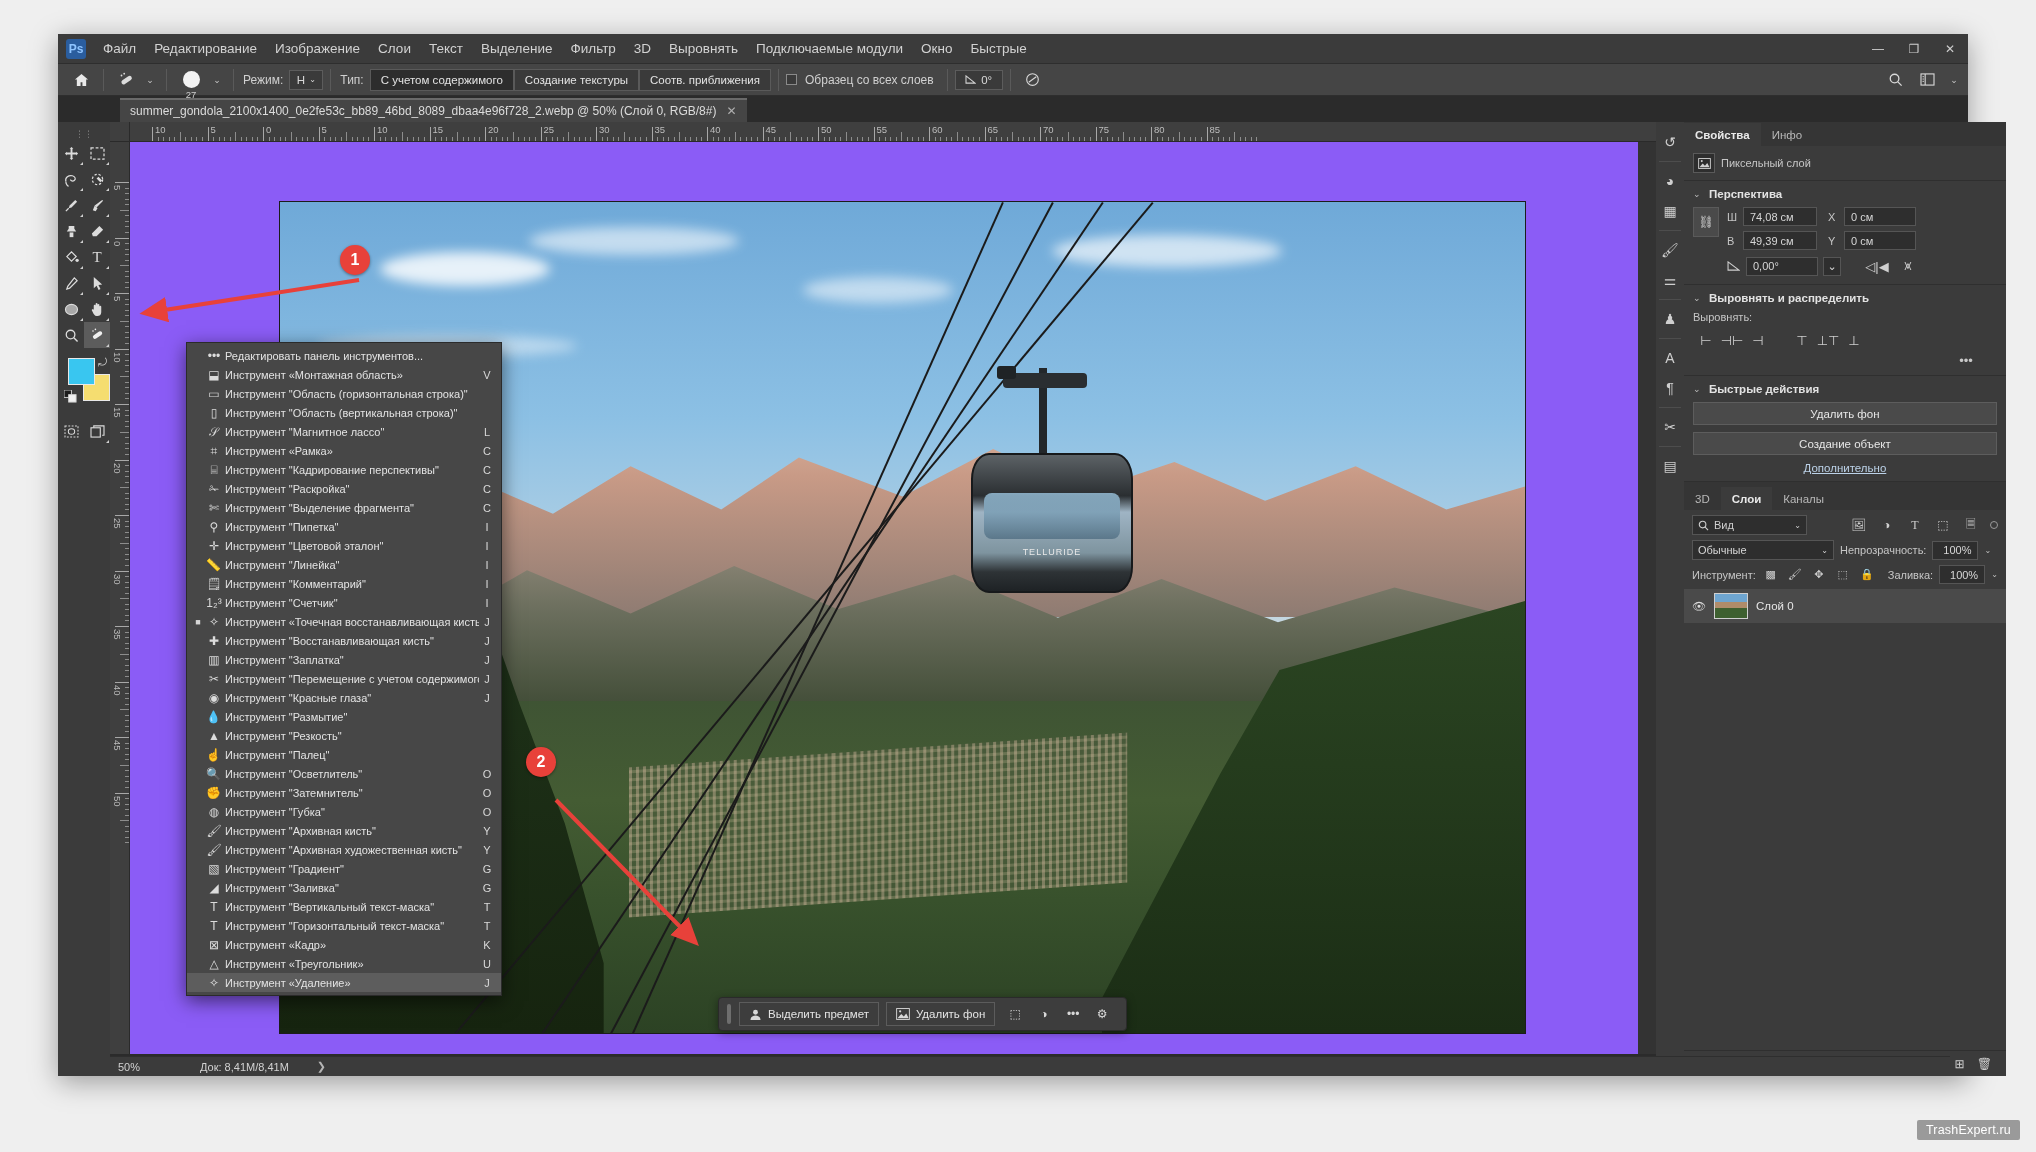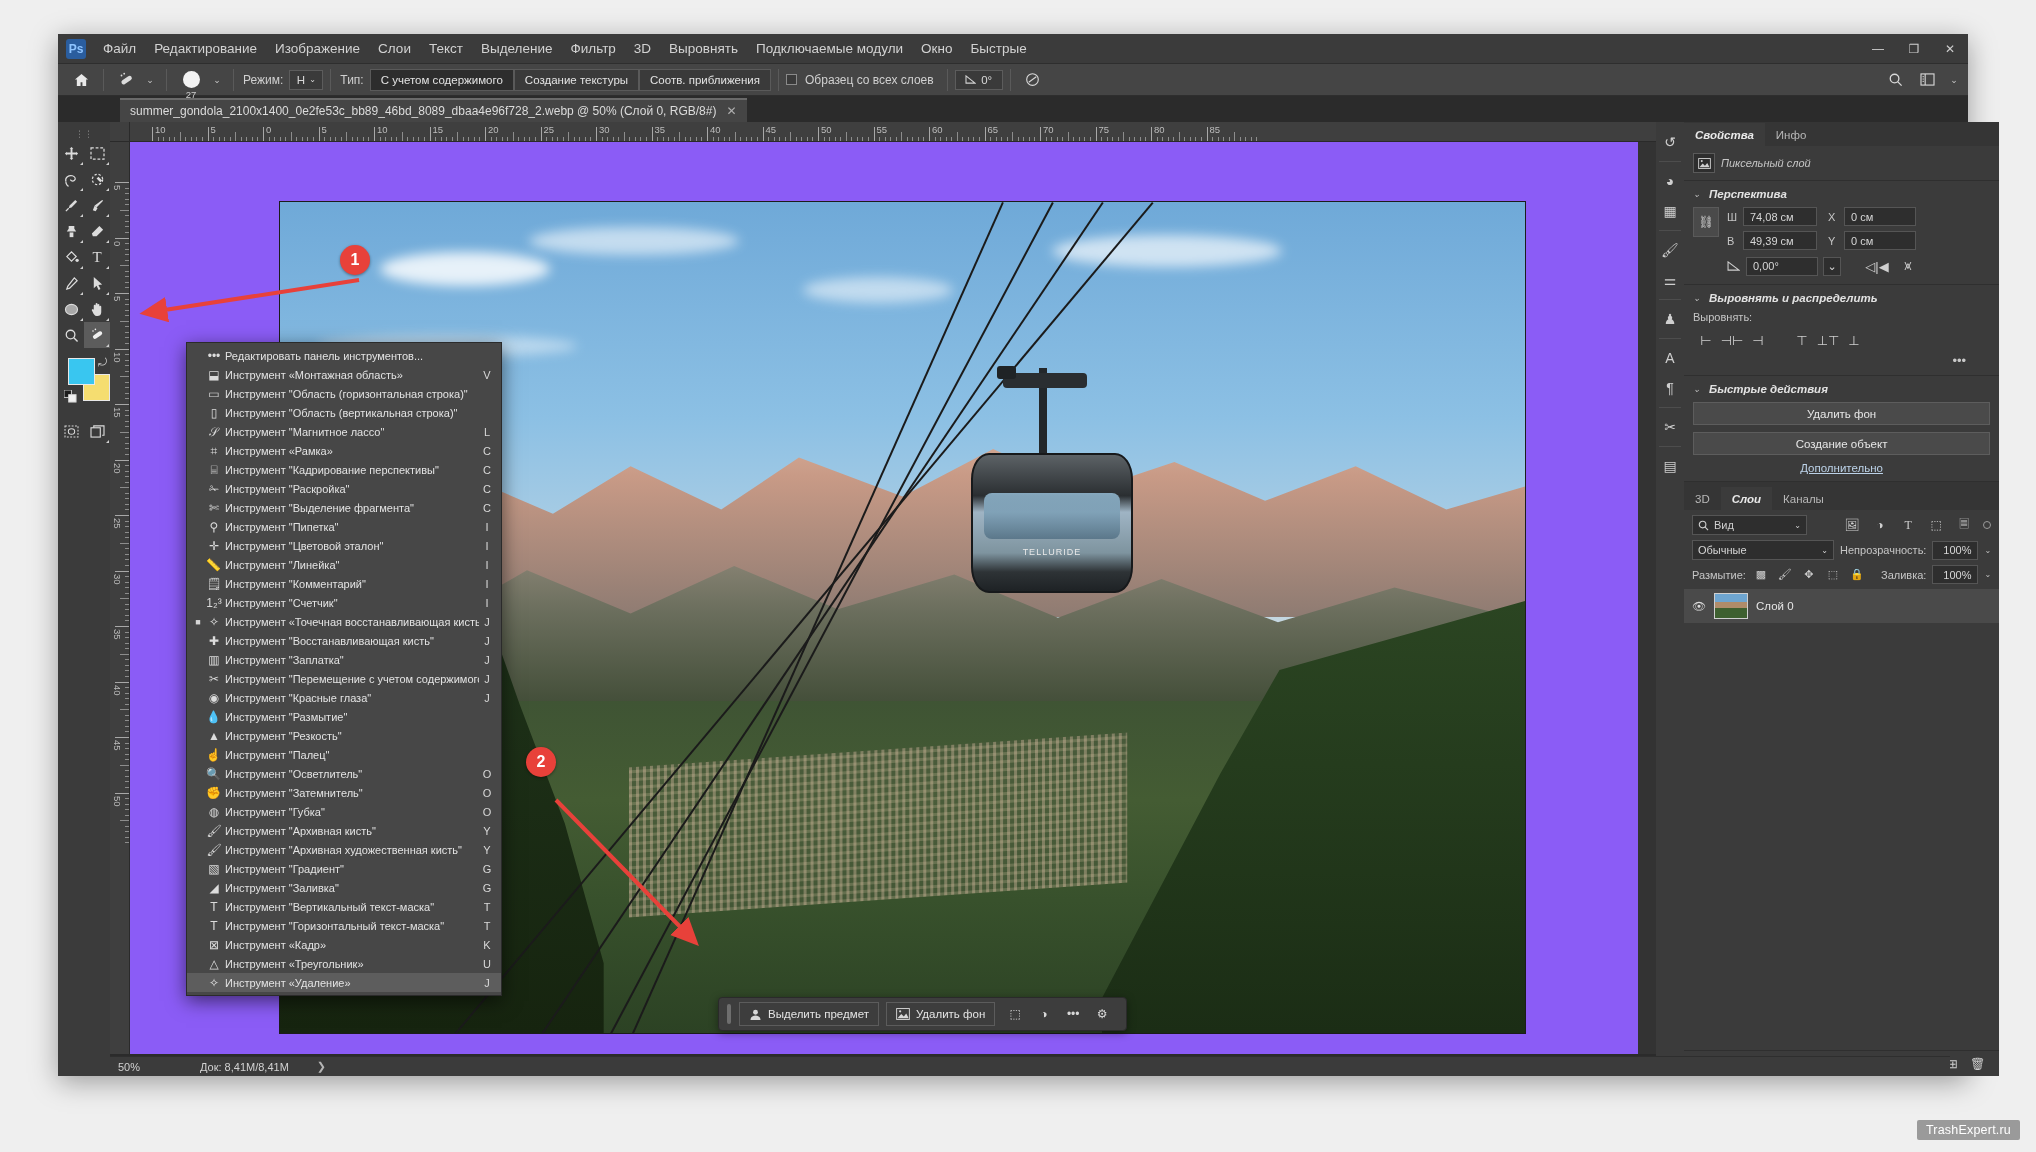--- a/index.html
+++ b/index.html
@@ -130,23 +130,23 @@
 
   
   .rightdock{width:312px;background:#353535;flex:none;display:flex;}
   .icondock{width:34px;background:#3b3b3b;padding-top:6px;display:flex;flex-direction:column;align-items:center;gap:2px;}
   .icondock .di{width:28px;height:28px;display:flex;align-items:center;justify-content:center;color:#cfcfcf;font-size:14px;}
   .icondock .dsep{width:22px;height:1px;background:#4d4d4d;margin:3px 0;}
   .panels{flex:1;display:flex;flex-direction:column;background:#3b3b3b;}
 
   .ptabs{height:24px;background:#353535;display:flex;align-items:flex-end;}
   .ptab{height:23px;display:flex;align-items:center;padding:0 11px;font-size:11.5px;color:#b8b8b8;}
-  .ptab.act{background:#3b3b3b;color:#e9e9e9;font-weight:bold;font-style:italic;}
+  .ptab.act{background:#3b3b3b;color:#e9e9e9;font-weight:bold;}
   .psec{border-bottom:1px solid #2f2f2f;padding:7px 9px;}
-  .prow{display:flex;align-items:center;gap:6px;margin-bottom:7px;color:#cfcfcf;font-size:11.5px;font-style:italic;}
+  .prow{display:flex;align-items:center;gap:6px;margin-bottom:7px;color:#cfcfcf;font-size:11.5px;}
   .chev{color:#bdbdbd;font-size:9px;width:10px;}
   .sectitle{font-weight:bold;color:#e2e2e2;font-size:11.5px;}
   .pfield{background:#2e2e2e;border:1px solid #555;height:19px;color:#d7d7d7;font-size:11px;
     display:flex;align-items:center;padding:0 6px;min-width:72px;}
   .plab{color:#c6c6c6;font-size:11px;}
   .linkbtn{width:26px;height:30px;background:#4a4a4a;border:1px solid #5a5a5a;display:flex;
     align-items:center;justify-content:center;color:#dadada;font-size:12px;}
   .alignico{width:26px;height:22px;display:flex;align-items:center;justify-content:center;color:#cfcfcf;font-size:13px;}
   .qbtn{width:100%;height:23px;background:#4a4a4a;border:1px solid #5d5d5d;color:#e6e6e6;
     font-size:11.5px;display:flex;align-items:center;justify-content:center;margin-bottom:7px;}
@@ -959,21 +959,21 @@
             <div class="lrow" style="padding-top:0;">
               <div class="lsel">
                 <span>Обычные</span>
                 <span style="font-size:8px;">⌄</span>
               </div>
               <span class="plab">Непрозрачность:</span>
               <span class="pfield" style="min-width:46px;justify-content:flex-end;">100%</span>
               <span style="font-size:8px;color:#c0c0c0;">⌄</span>
             </div>
             <div class="lrow" style="padding-top:0;">
-              <span class="plab">Размытие:</span>
+              <span class="plab">Инструмент:</span>
               <span class="lock-ico">▩</span>
               <span class="lock-ico">🖌</span>
               <span class="lock-ico">✥</span>
               <span class="lock-ico">⬚</span>
               <span class="lock-ico">🔒</span>
               <div style="flex:1;"></div>
               <span class="plab">Заливка:</span>
               <span class="pfield" style="min-width:46px;justify-content:flex-end;">100%</span>
               <span style="font-size:8px;color:#c0c0c0;">⌄</span>
             </div>

